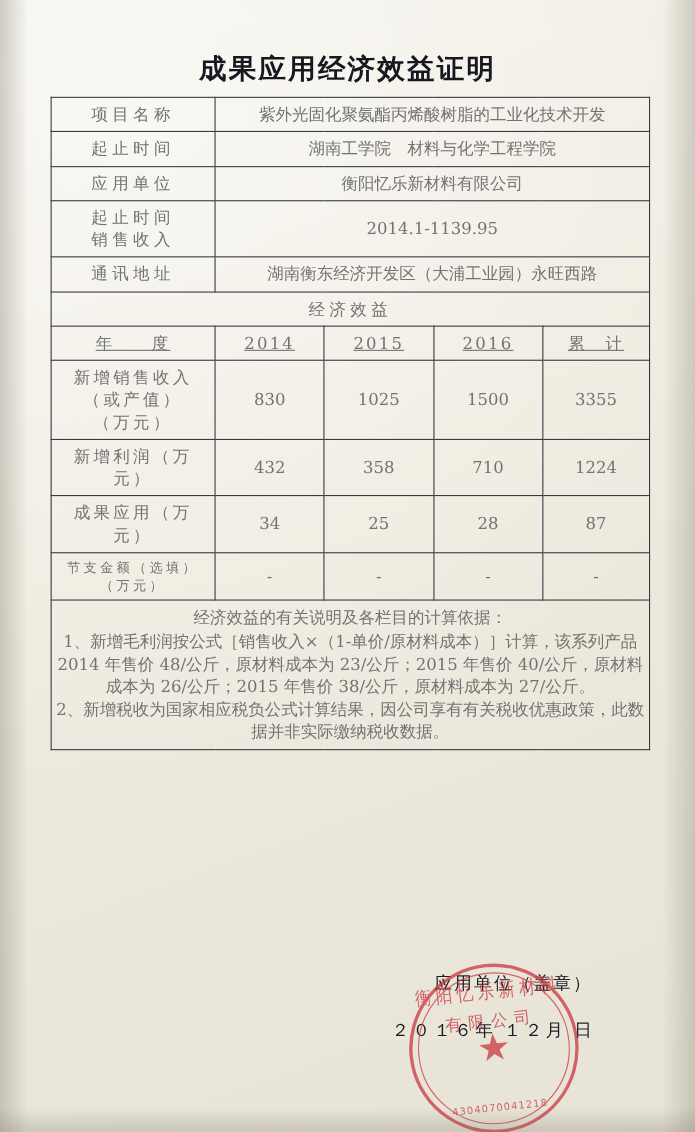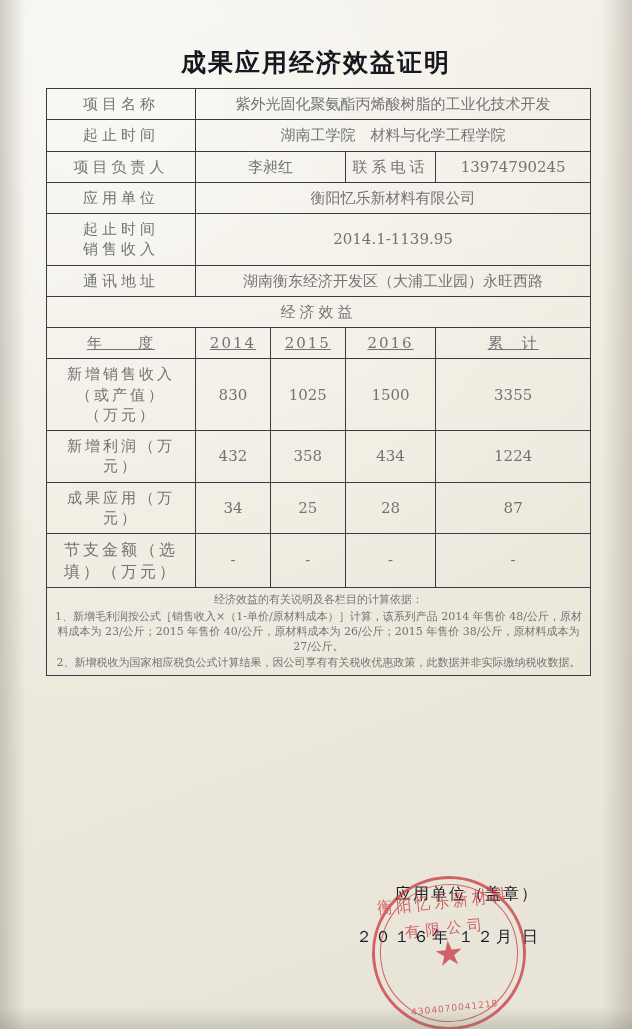--- a/index.html
+++ b/index.html
@@ -49,27 +49,27 @@
   }
   table.main td {
     border: 1px solid #3a3a46;
     padding: 5px 4px;
     text-align: center;
     vertical-align: middle;
     line-height: 1.35;
   }
   td.label { width: 140px; letter-spacing: 3px; }
   td.spaced { letter-spacing: 4px; }
-  .small { font-size: 16px; }
+  .small { font-size: 12px; }
   .tight { letter-spacing: 0px; }
   td.notes {
     text-align: left;
     padding: 9px 10px 12px 10px;
     line-height: 1.75;
-    font-size: 11px;
+    font-size: 15px;
   }
   .note-head { margin-bottom: 2px; }
   .note-item {
     display: block;
     text-indent: 0;
     padding-left: 0;
     margin-top: 1px;
   }
   .econ-row td { letter-spacing: 4px; margin-left: 35px; }
   .yearhead td { letter-spacing: 2px; text-decoration: underline; }
@@ -181,26 +181,20 @@
     <tbody>
         <tr>
       <td class="label spaced">项目名称</td>
       <td colspan="4" class="tight">紫外光固化聚氨酯丙烯酸树脂的工业化技术开发</td>
     </tr>
     <tr>
       <td class="label spaced">起止时间</td>
       <td colspan="4">湖南工学院　材料与化学工程学院</td>
     </tr>
     <tr>
-      <td class="label spaced">项目负责人</td>
-      <td colspan="2">李昶红</td>
-      <td class="spaced">联系电话</td>
-      <td>13974790245</td>
-    </tr>
-    <tr>
       <td class="label spaced">应用单位</td>
       <td colspan="4">衡阳忆乐新材料有限公司</td>
     </tr>
     <tr>
       <td class="label spaced">
         <div>起止时间</div>
         <div>销售收入</div>
       </td>
       <td colspan="4">2014.1-1139.95</td>
     </tr>
@@ -229,21 +223,21 @@
       <td>830</td>
       <td>1025</td>
       <td>1500</td>
       <td>3355</td>
     </tr>
 
     <tr>
       <td class="label">新增利润（万元）</td>
       <td>432</td>
       <td>358</td>
-      <td>434</td>
+      <td>710</td>
       <td>1224</td>
     </tr>
 
     <tr>
       <td class="label">成果应用（万元）</td>
       <td>34</td>
       <td>25</td>
       <td>28</td>
       <td>87</td>
     </tr>

